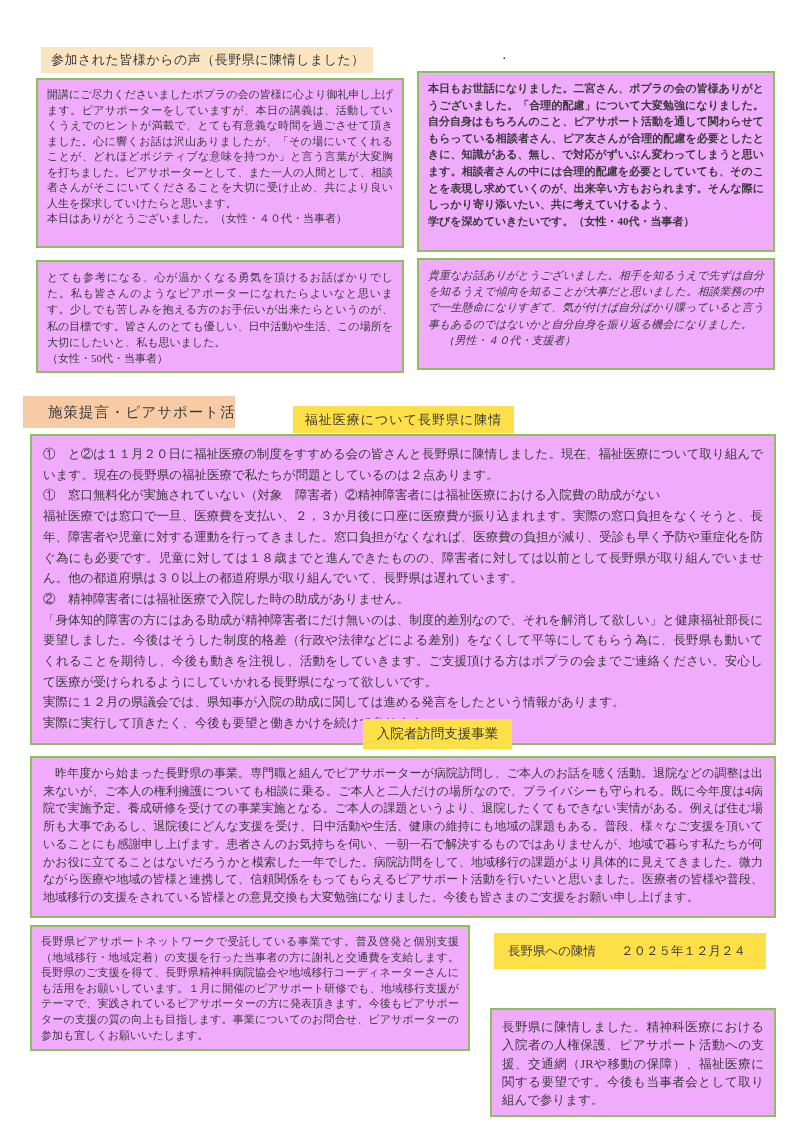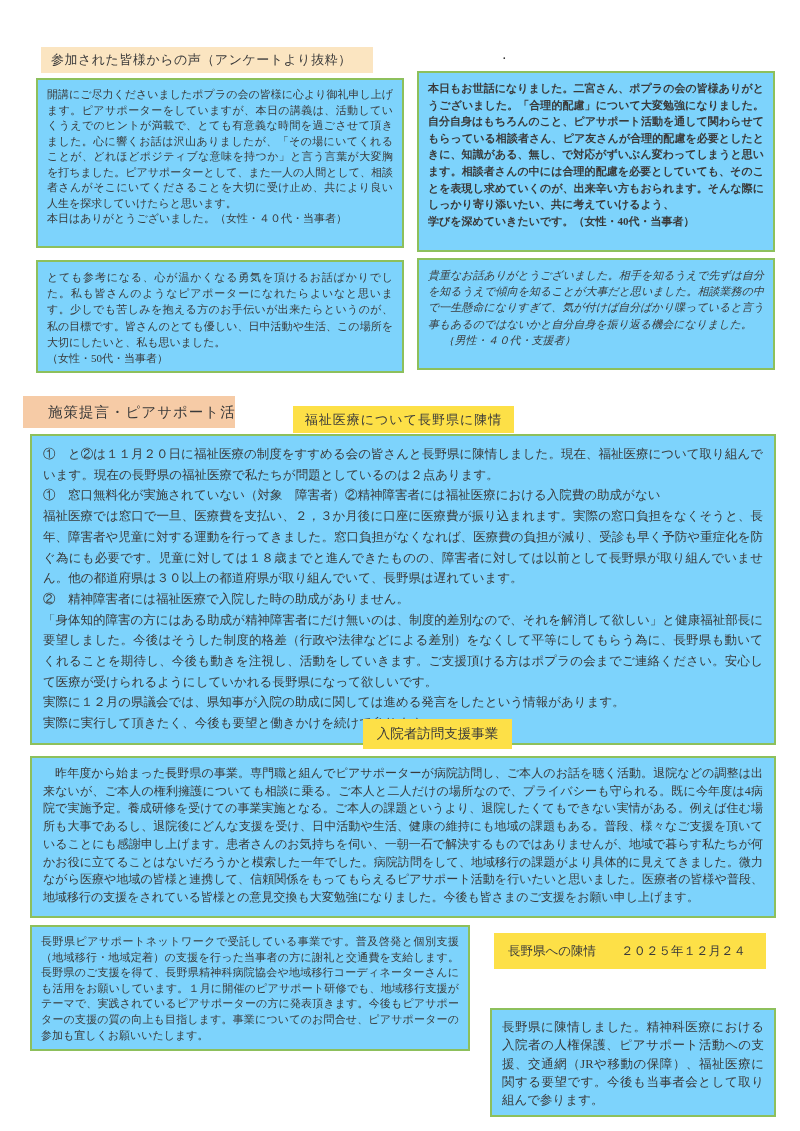--- a/index.html
+++ b/index.html
@@ -9,21 +9,21 @@
     height:1131px;
     background:#ffffff;
     font-family:"Liberation Serif","DejaVu Serif",serif;
     color:#3a3a3a;
     overflow:hidden;
   }
   .gbox{
     position:absolute;
     box-sizing:border-box;
     border:2px solid #8dc05c;
-    background:#7dd3fc;
+    background:#f0abfc;
     padding:7px 9px;
     text-align:justify;
     white-space:pre-line;
     overflow:hidden;
   }
   .chip{
     position:absolute;
     box-sizing:border-box;
     display:flex;
     align-items:center;
@@ -41,21 +41,21 @@
     color:#222;
   }
 </style>
 </head>
 <body>
 
 <div class="page">
 
   <div class="stray" style="left:503px; top:50px;">.</div>
 
-  <div class="chip cream" style="left:41px; top:47px; width:332px; height:26px; padding-left:10px; font-size:13px; letter-spacing:0.5px;">参加された皆様からの声（アンケートより抜粋）</div>
+  <div class="chip cream" style="left:41px; top:47px; width:332px; height:26px; padding-left:10px; font-size:13px; letter-spacing:0.5px;">参加された皆様からの声（長野県に陳情しました）</div>
 
   <div class="gbox" style="left:36px; top:78px; width:368px; height:170px; font-size:11px; line-height:15.5px;">開講にご尽力くださいましたポプラの会の皆様に心より御礼申し上げます。ピアサポーターをしていますが、本日の講義は、活動していくうえでのヒントが満載で、とても有意義な時間を過ごさせて頂きました。心に響くお話は沢山ありましたが、「その場にいてくれることが、どれほどポジティブな意味を持つか」と言う言葉が大変胸を打ちました。ピアサポーターとして、また一人の人間として、相談者さんがそこにいてくださることを大切に受け止め、共により良い人生を探求していけたらと思います。
 本日はありがとうございました。（女性・４０代・当事者）</div>
 
   <div class="gbox" style="left:417px; top:71px; width:358px; height:181px; font-size:11px; line-height:16.6px;font-weight:bold;">本日もお世話になりました。二宮さん、ポプラの会の皆様ありがとうございました。「合理的配慮」について大変勉強になりました。自分自身はもちろんのこと、ピアサポート活動を通して関わらせてもらっている相談者さん、ピア友さんが合理的配慮を必要としたときに、知識がある、無し、で対応がずいぶん変わってしまうと思います。相談者さんの中には合理的配慮を必要としていても、そのことを表現し求めていくのが、出来辛い方もおられます。そんな際にしっかり寄り添いたい、共に考えていけるよう、
 学びを深めていきたいです。（女性・40代・当事者）</div>
 
   <div class="gbox" style="left:36px; top:260px; width:368px; height:113px; font-size:11px; line-height:16.2px;">とても参考になる、心が温かくなる勇気を頂けるお話ばかりでした。私も皆さんのようなピアポーターになれたらよいなと思います。少しでも苦しみを抱える方のお手伝いが出来たらというのが、私の目標です。皆さんのとても優しい、日中活動や生活、この場所を大切にしたいと、私も思いました。
 （女性・50代・当事者）</div>
 

